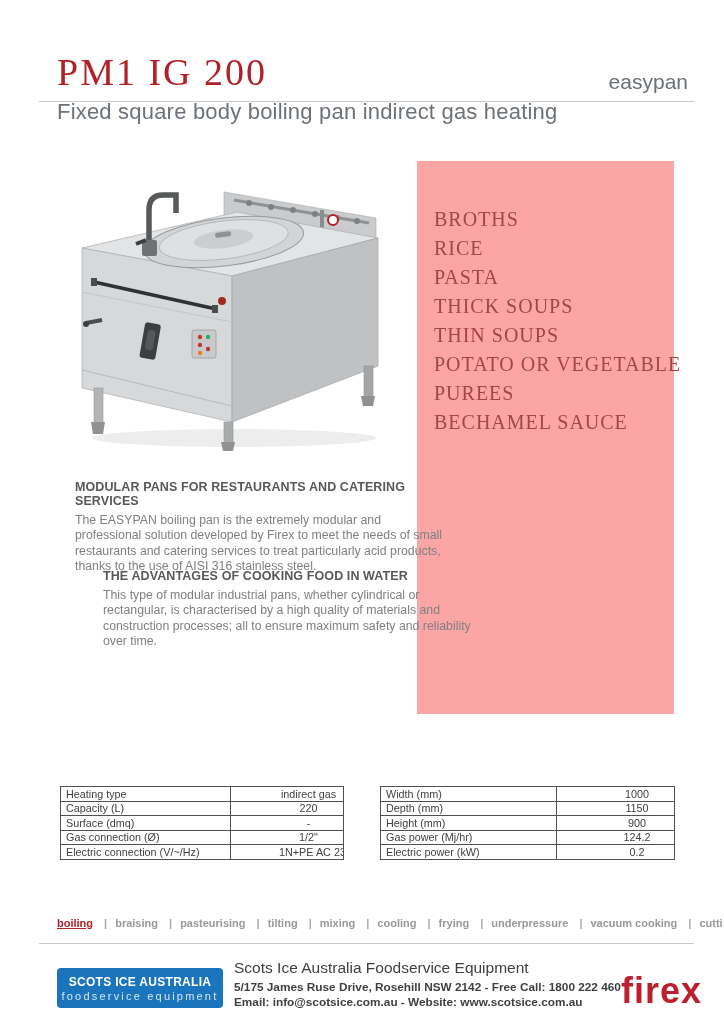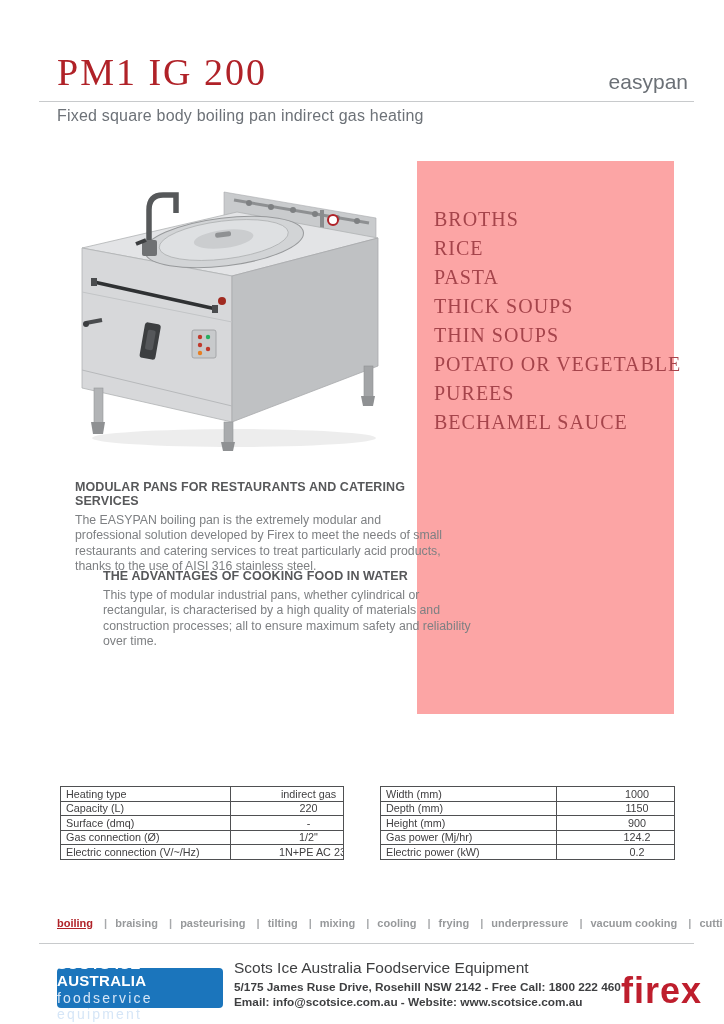--- a/index.html
+++ b/index.html
@@ -16,22 +16,22 @@
     font-size:38px; color:#b02228; letter-spacing:2px;
   }
   .range {
     position:absolute; right:34px; top:70px;
     font-size:21px; color:#6b7076;
   }
   .rule { position:absolute; left:37px; width:655px; height:1px; background:#c8cacc; }
   .rule-top { top:101px; }
   .rule-bottom { top:943px; }
   .subtitle {
-    position:absolute; left:55px; top:107px;
-    font-size:16px; color:#6d7278; letter-spacing:0.2px;
+    position:absolute; left:55px; top:99px;
+    font-size:22px; color:#6d7278; letter-spacing:0.2px;
   }
   
   .product { position:absolute; left:72px; top:170px; }
   
   .apps {
     position:absolute; left:415px; top:161px; width:257px; height:553px;
     background:#fca5a5; box-sizing:border-box; padding:44px 8px 0 17px;
   }
   .app {
     font-family:"Liberation Serif", serif;
@@ -67,22 +67,22 @@
   }
   .cat { display:inline; }
   .cat:not(:first-child)::before { content:"|"; margin:0 8px; color:#a7a9ab; font-weight:bold; }
   .cat.active { color:#b02228; text-decoration:underline; }
   
   .badge {
     position:absolute; left:55px; top:968px; width:166px; height:40px;
     background:#1b75bc; border-radius:4px; color:#ffffff;
     display:flex; flex-direction:column; align-items:center; justify-content:center;
   }
-  .badge-title { font-size:15px; font-weight:bold; letter-spacing:0.3px; }
-  .badge-sub { font-size:14px; letter-spacing:2.2px; color:#d6e6f7; margin-top:1px; }
+  .badge-title { font-size:12px; font-weight:bold; letter-spacing:0.3px; }
+  .badge-sub { font-size:11px; letter-spacing:2.2px; color:#d6e6f7; margin-top:1px; }
   .contact { position:absolute; left:232px; top:959px; color:#3e3f41; }
   .company { font-size:15.5px; margin-bottom:3px; }
   .addr, .mail { font-size:11.8px; font-weight:bold; line-height:15px; }
   .firex {
     position:absolute; right:20px; top:970px;
     font-size:36px; font-weight:800; color:#be1e2d; letter-spacing:1px;
   }
 </style>
 </head>
 <body>

